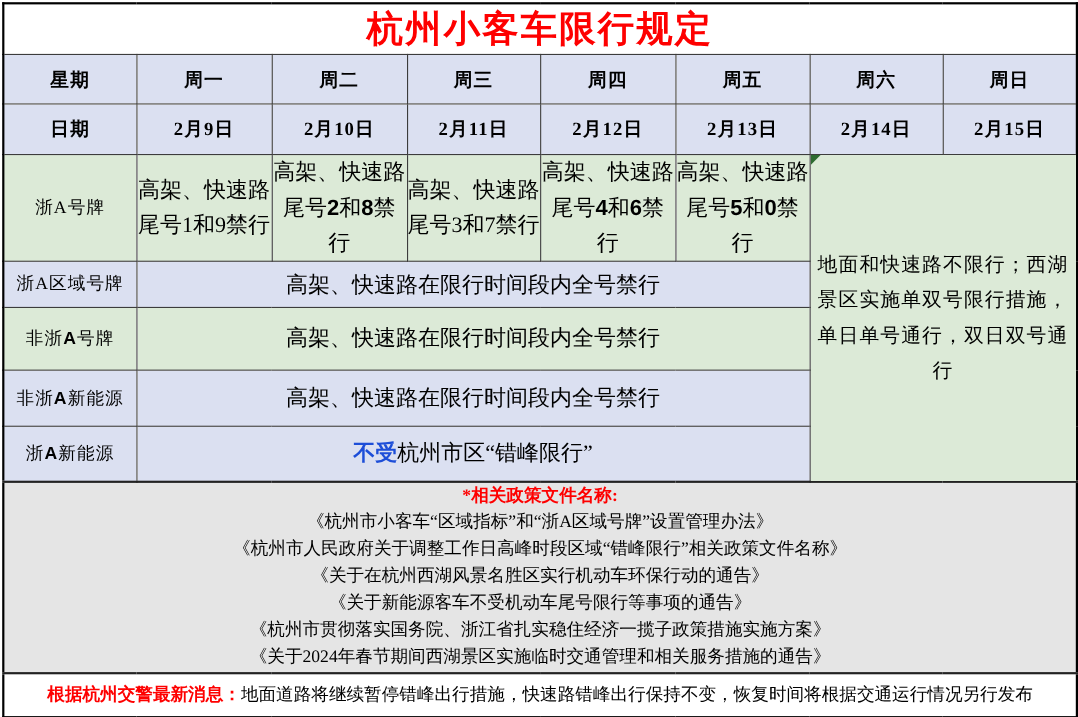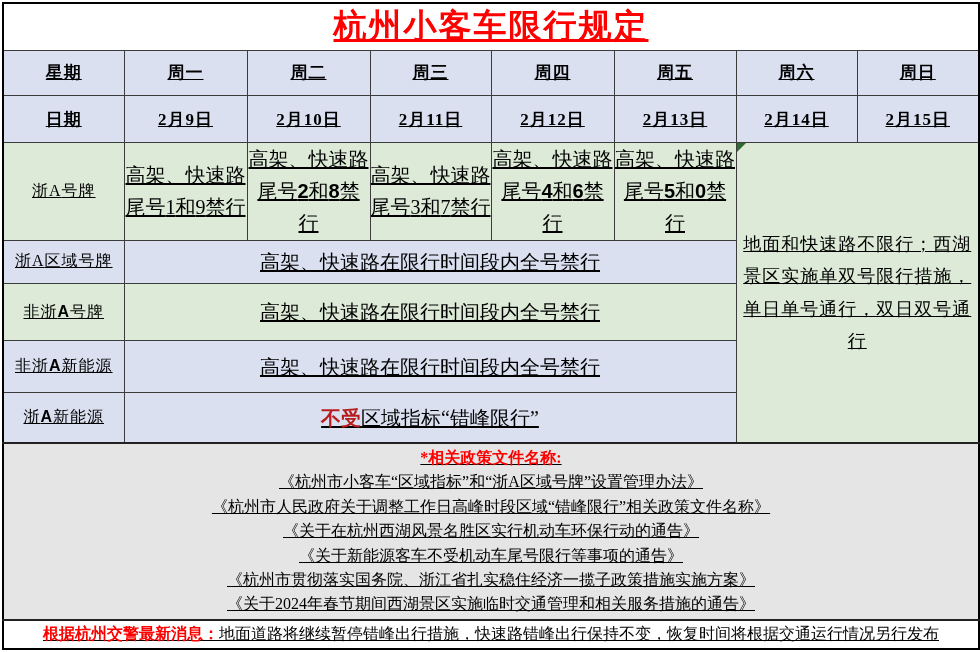--- a/index.html
+++ b/index.html
@@ -10,34 +10,34 @@
     color:#000;
   }
   table.grid{
     width:976px;height:648px;margin:2px;
     border-collapse:collapse;table-layout:fixed;
     border:2px solid #000;
   }
   table.grid td{
     border:1px solid #3c3c3c;
     text-align:center;vertical-align:middle;
-    padding:0;overflow:hidden;text-decoration:underline;
+    padding:0;overflow:hidden;
   }
   .title-cell{
     background:#fff;
     color:#fe0000;font-weight:bold;font-size:33px;letter-spacing:2px;
   }
   .lav{background:#dbe0f1;}
   .grn{background:#dcead7;}
   .hdr{font-weight:bold;font-size:17px;letter-spacing:1px;}
   .lbl{font-size:16px;letter-spacing:1px;}
   .body-cell{font-size:20px;line-height:1.6;}
   .bA{font-weight:bold;font-family:"Liberation Sans","DejaVu Sans",sans-serif;}
   .bnum{font-weight:bold;font-family:"Liberation Sans","DejaVu Sans",sans-serif;}
-  .green-em{color:#b91c1c;font-weight:bold;}
+  .green-em{color:#1d4ed8;font-weight:bold;}
   .weekend-cell{
     position:relative;font-size:18px;line-height:1.8;letter-spacing:1px;
     padding:0 12px;
   }
   .corner-marker{
     position:absolute;top:0;left:0;width:0;height:0;
     border-top:9px solid #2e6b31;border-right:9px solid transparent;
   }
   .policy-cell{
     text-align:left;vertical-align:top;background:#e5e5e5;
@@ -55,21 +55,21 @@
   
   tr.h-title{height:45px;}
   tr.h-week{height:45px;margin-top:36px;}
   tr.h-date{height:46px;}
   tr.h-r1{height:87px;}
   tr.h-r2{height:42px;}
   tr.h-r3{height:57px;}
   tr.h-r4{height:51px;}
   tr.h-r5{height:50px;}
   tr.h-policy{height:174px;}
-  tr.h-notice{height:29px;margin-left:41px;}
+  tr.h-notice{height:40px;margin-left:41px;}
 </style>
 </head>
 <body>
 
 <div class="page">
   <table class="grid">
     <colgroup>
       <col style="width:121px">
         <col style="width:123px">
         <col style="width:123px">
@@ -145,21 +145,21 @@
       <td class="grn body-cell" colspan="5">高架、快速路在限行时间段内全号禁行</td>
     </tr>
 
     <tr class="h-r4">
       <td class="lav lbl"><span>非浙</span><span class="bA">A</span><span>新能源</span></td>
       <td class="lav body-cell" colspan="5">高架、快速路在限行时间段内全号禁行</td>
     </tr>
 
     <tr class="h-r5">
       <td class="lav lbl"><span>浙</span><span class="bA">A</span><span>新能源</span></td>
-      <td class="lav body-cell" colspan="5"><span class="green-em">不受</span><span>区域指标“错峰限行”</span></td>
+      <td class="lav body-cell" colspan="5"><span class="green-em">不受</span><span>杭州市区“错峰限行”</span></td>
     </tr>
 
     <tr class="h-policy">
       <td class="policy-cell" colspan="8">
         <div class="policy-heading">*相关政策文件名称:</div>
         <div>《杭州市小客车“区域指标”和“浙A区域号牌”设置管理办法》</div>
         <div>《杭州市人民政府关于调整工作日高峰时段区域“错峰限行”相关政策文件名称》</div>
         <div>《关于在杭州西湖风景名胜区实行机动车环保行动的通告》</div>
         <div>《关于新能源客车不受机动车尾号限行等事项的通告》</div>
         <div>《杭州市贯彻落实国务院、浙江省扎实稳住经济一揽子政策措施实施方案》</div>

